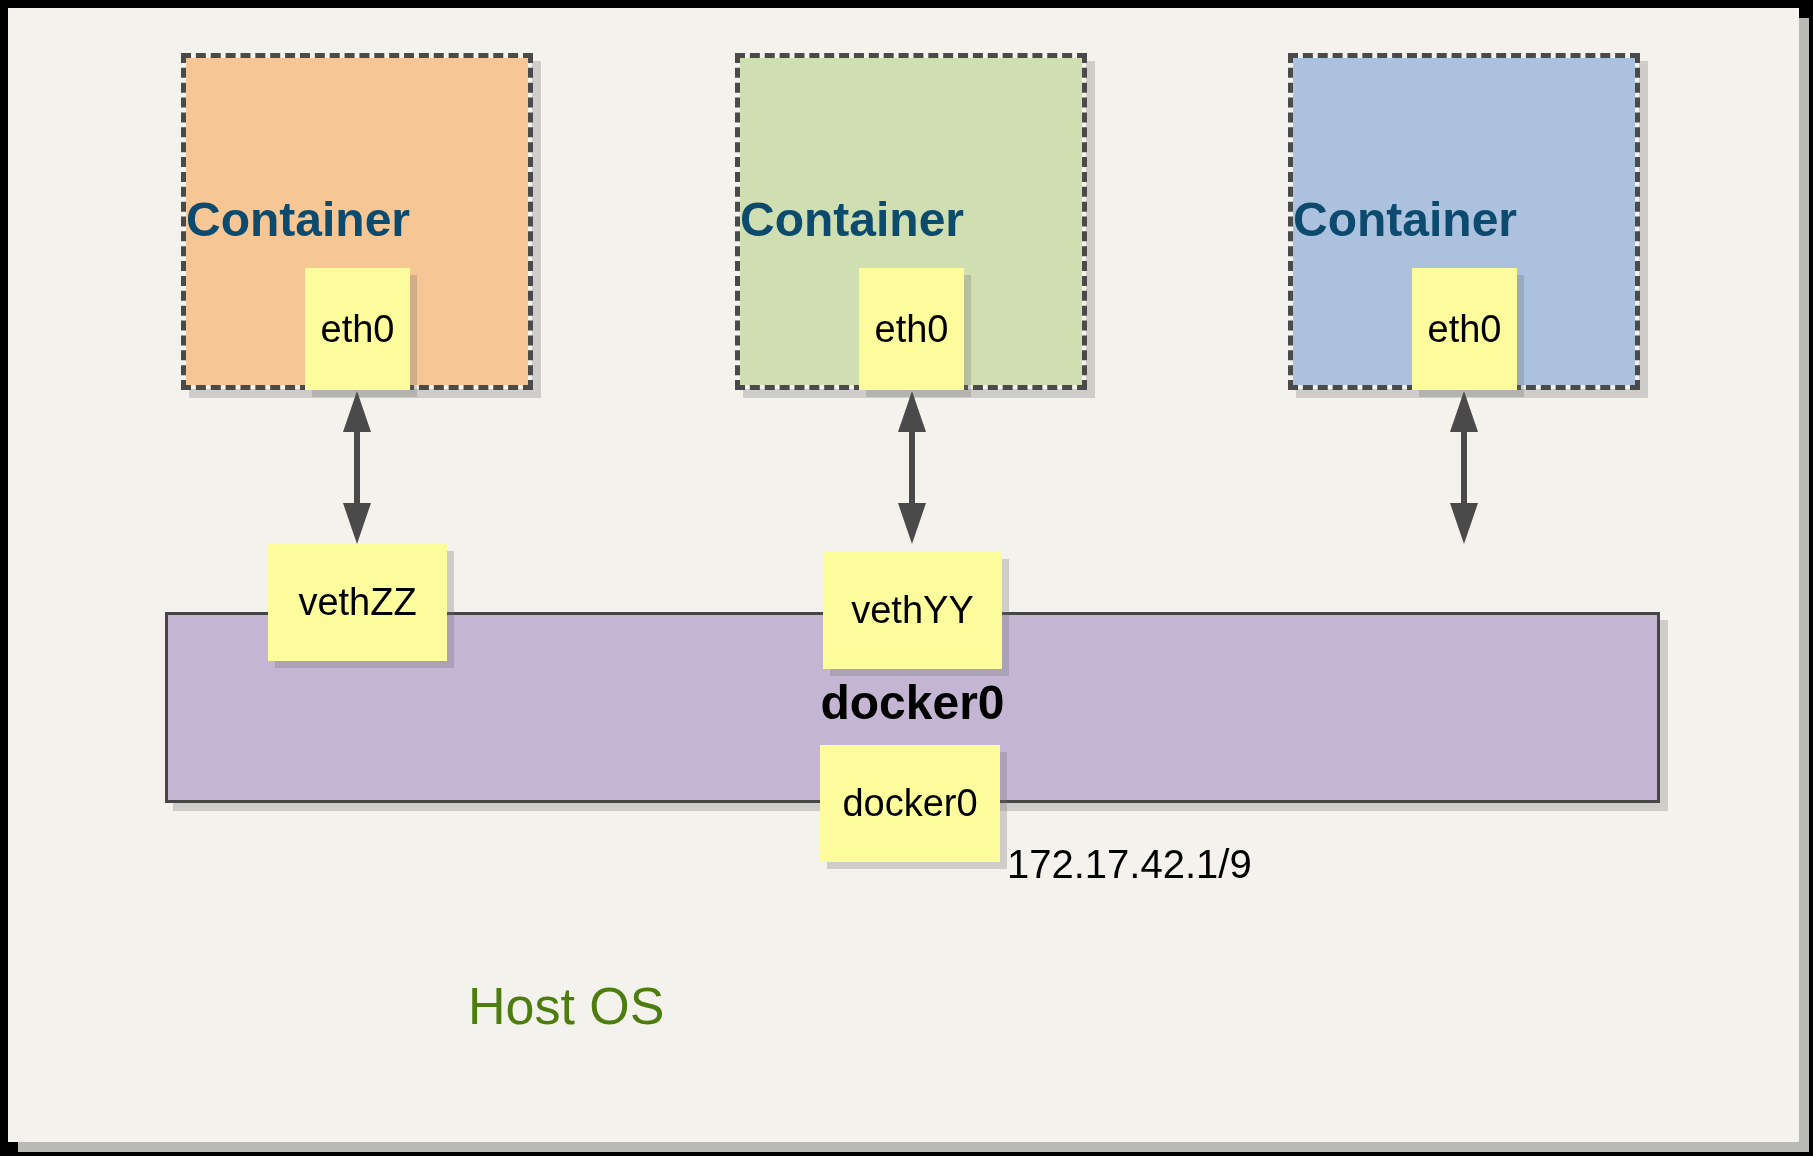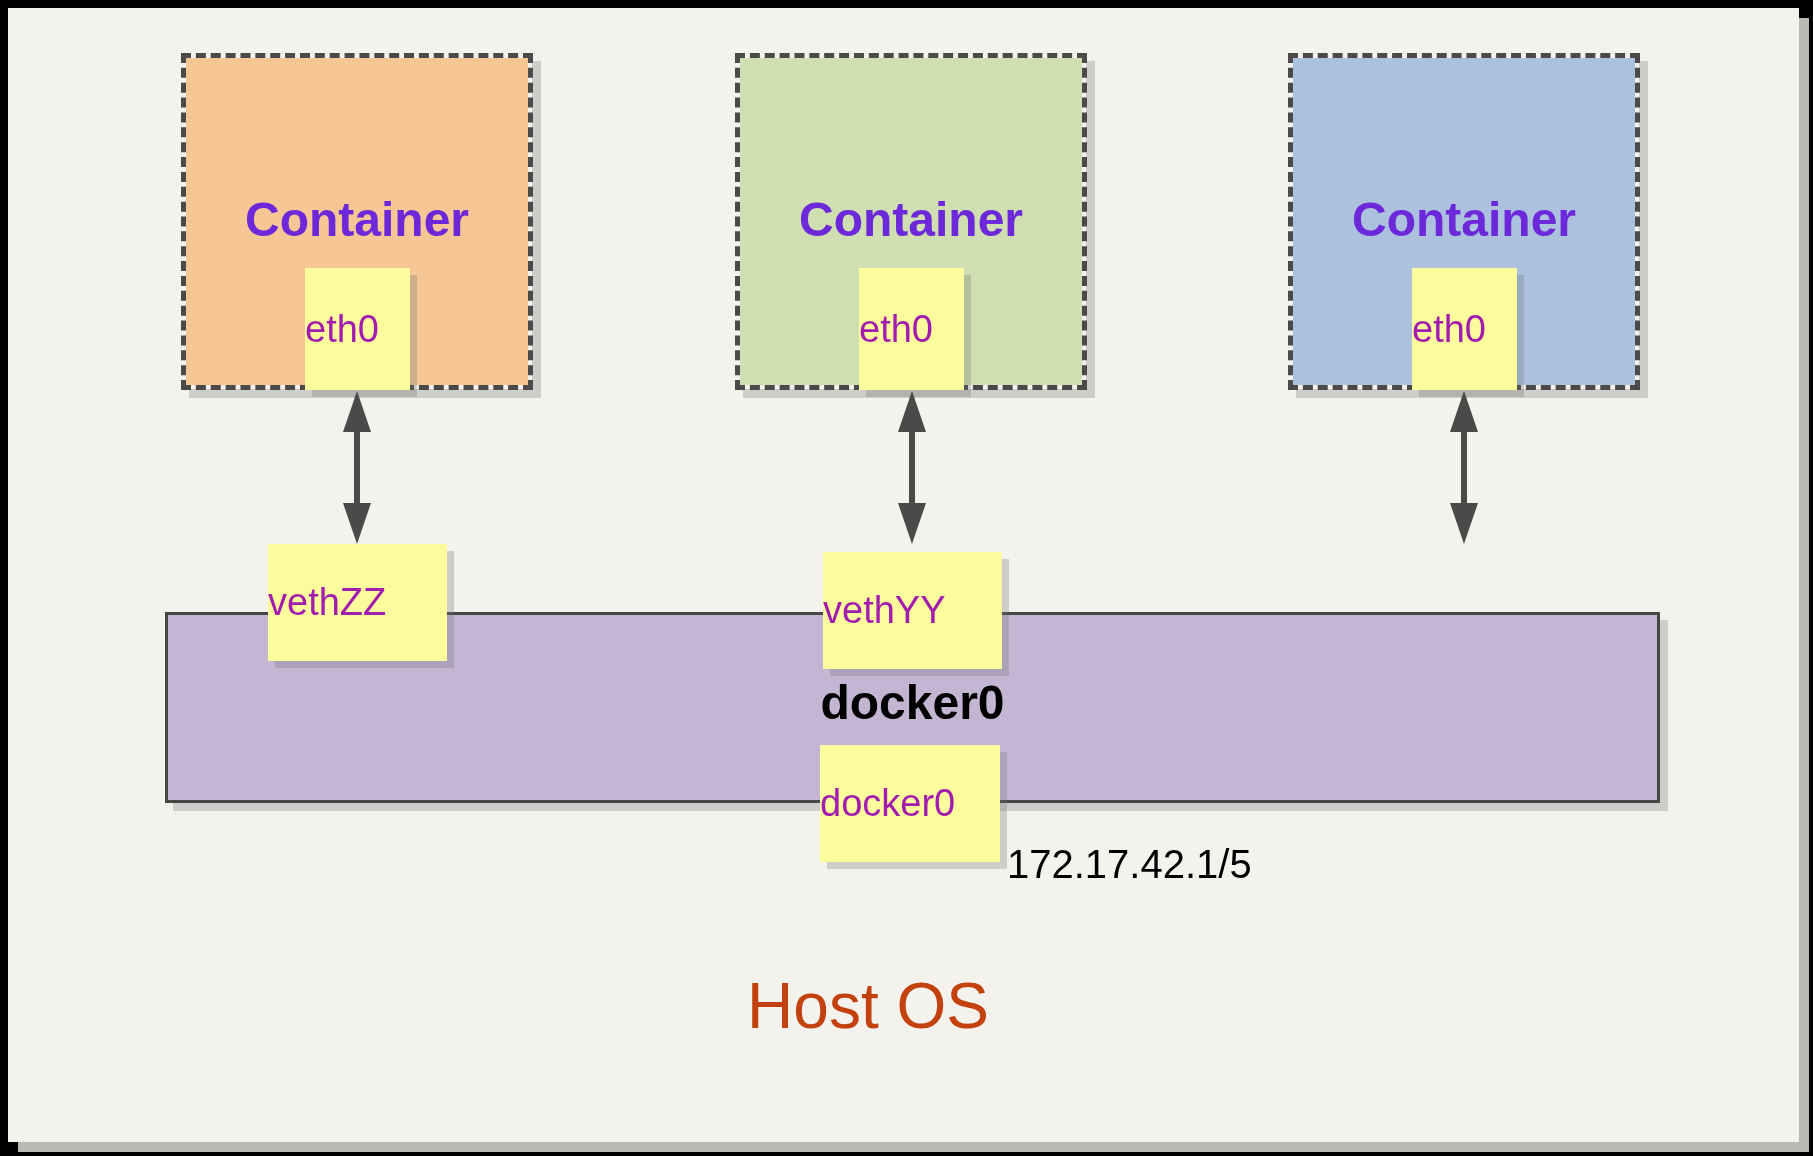--- a/index.html
+++ b/index.html
@@ -31,34 +31,33 @@
     box-shadow: 8px 8px 0 rgba(110,110,110,0.28);
     z-index: 2;
   }
   .container-box.c1 { left: 173px; }
   .container-box.c2 { left: 727px; }
   .container-box.c3 { left: 1280px; }
   .container-title {
     position: absolute;
     top: 134px; left: 0;
     width: 100%;
-    text-align: center;
     font-size: 48px;
     font-weight: bold;
-    color: #6d28d9;
+    color: #0c4a6e;
     line-height: 56px;
   }
   .note-box {
     position: absolute;
     box-sizing: border-box;
     display: flex;
     align-items: center;
-    justify-content: flex-start;
+    justify-content: center;
     font-size: 38px;
-    color: #a21caf;
+    color: #000000;
     box-shadow: 7px 7px 0 rgba(110,110,110,0.28);
     z-index: 4;
   }
   .eth-box {
     left: 119px; top: 210px;
     width: 105px; height: 122px;
   }
   .veth-box {
     top: 536px;
     width: 179px; height: 117px;
@@ -105,23 +104,23 @@
     left: 999px; top: 834px;
     font-size: 40px;
     color: #000;
     white-space: nowrap;
     z-index: 2;
   }
   .host-title {
     position: absolute;
     left: 460px; top: 954px;
     width: 800px;
-    text-align: center;
-    font-size: 64px;
-    color: #c2410c;
+    text-align: left;
+    font-size: 52px;
+    color: #4d7c0f;
     line-height: 88px;
     z-index: 1;
   }
 </style>
 </head>
 <body>
 
 <div class="frame">
   <div class="page">
 
@@ -174,18 +173,18 @@
     <div class="note-box veth-box v1" style="background-color: rgb(252, 252, 157);">
       <span>vethZZ</span>
     </div>
     <div class="note-box veth-box v2" style="background-color: rgb(252, 252, 157); margin-top: 8px;">
       <span>vethYY</span>
     </div>
 
     <div class="note-box docker-if-box" style="background-color: rgb(252, 252, 157);">
       <span>docker0</span>
     </div>
-    <div class="ip-label">172.17.42.1/5</div>
+    <div class="ip-label">172.17.42.1/9</div>
 
     <div class="host-title">Host OS</div>
 
   </div>
 </div>
 
 </body></html>

